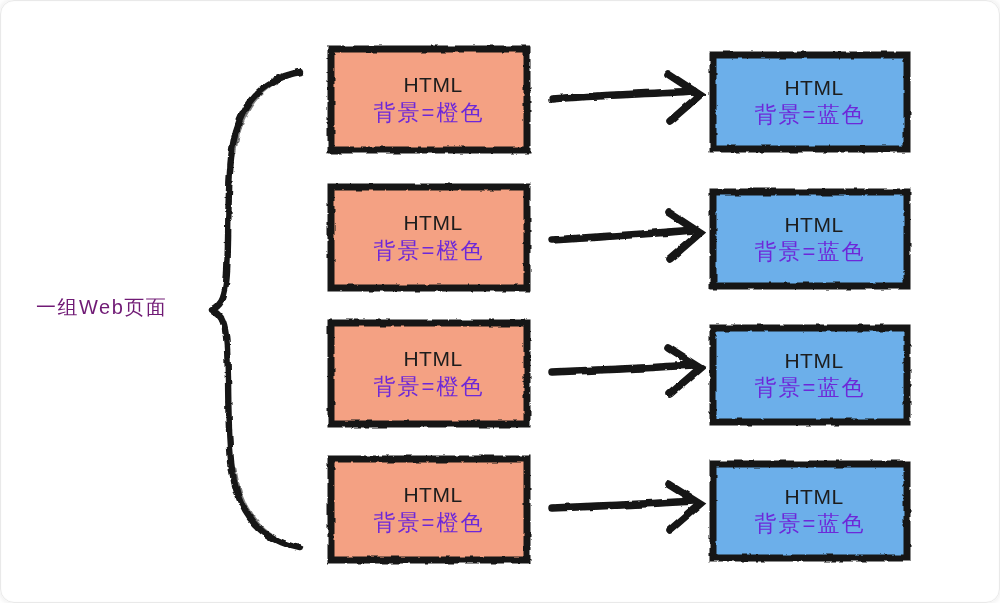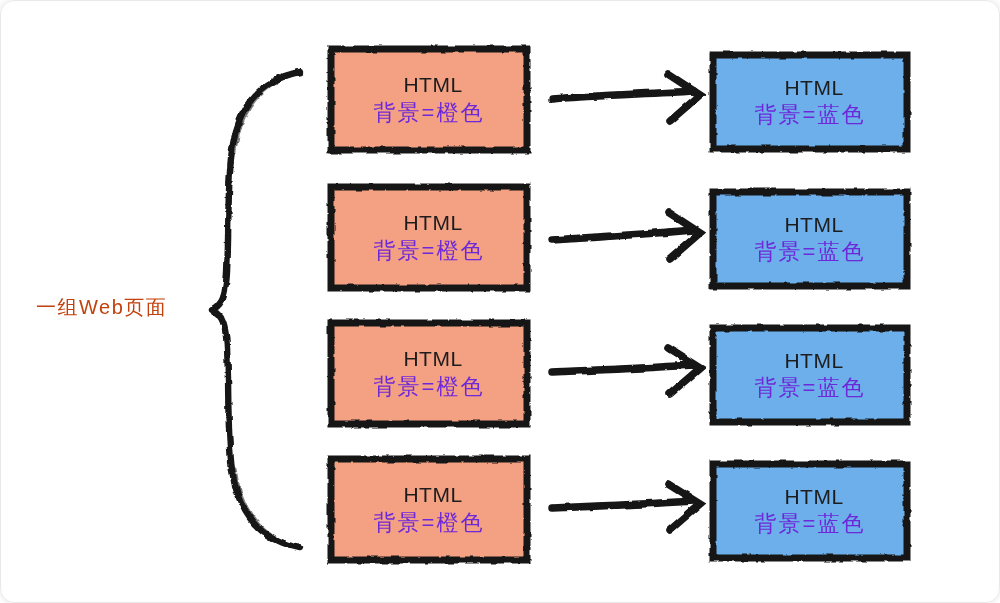--- a/index.html
+++ b/index.html
@@ -50,21 +50,21 @@
     font-weight:400;
   }
 
   
   #group-label{
     position:absolute;
     left:36px;top:294px;
     width:170px;
     font-size:20px;
     letter-spacing:1.5px;
-    color:#c2410c;
+    color:#701a75;
     white-space:nowrap;
   }
 </style>
 </head>
 <body>
 
 <div id="canvas">
   <div id="frame"></div>
 
   <div class="stage">

